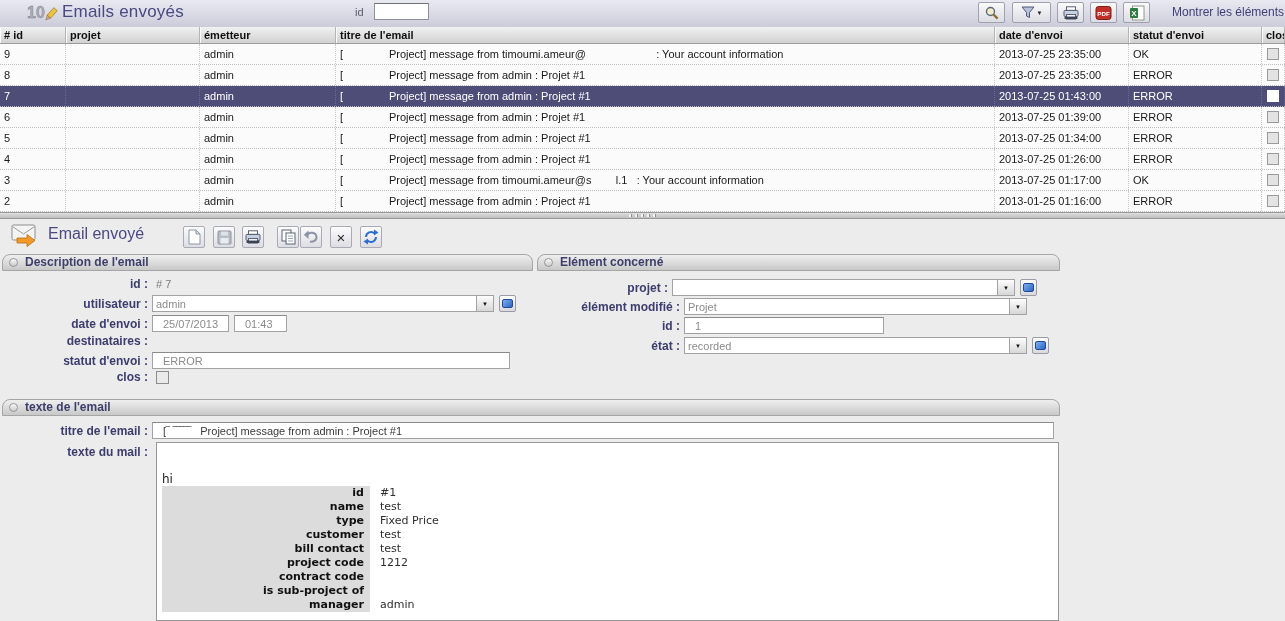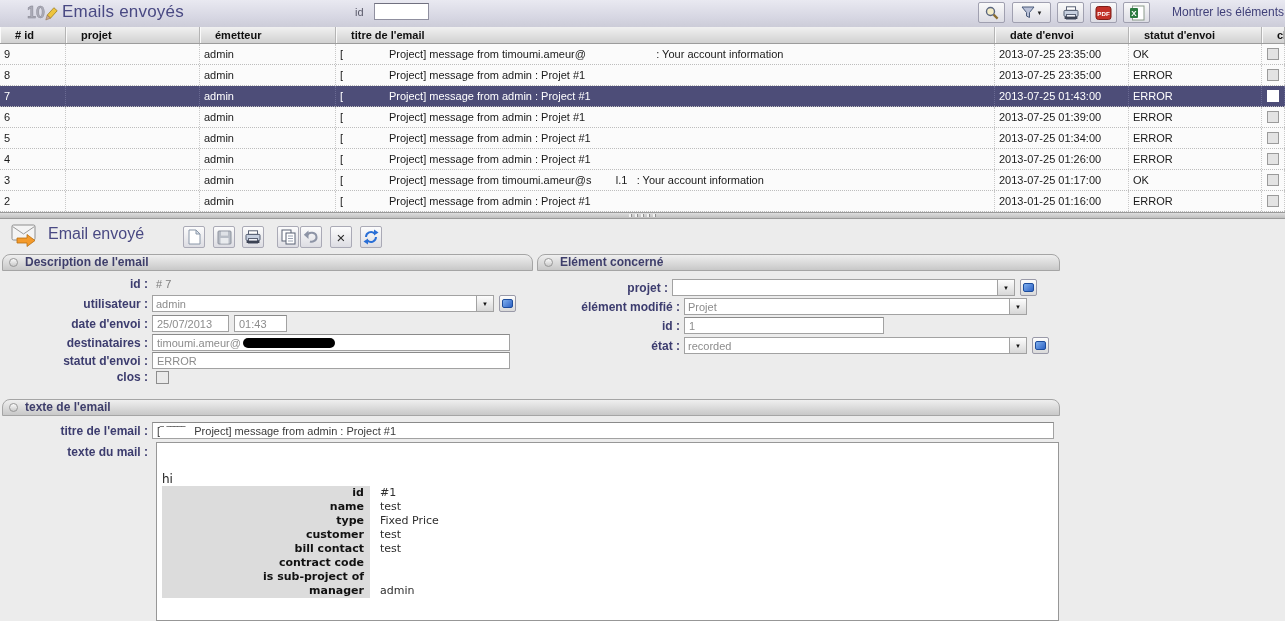--- a/index.html
+++ b/index.html
@@ -21,21 +21,21 @@
   .tbtn { position:absolute; top:2px; width:27px; height:21px;
           background:linear-gradient(#fafafa,#dcdce4); border:1px solid #a0a0b0;
           border-radius:2px; display:flex; align-items:center; justify-content:center; }
   .tbtn.wide { width:39px; gap:2px; }
   .dd { font-size:6px; color:#222; line-height:1; }
   .showel { position:absolute; left:1172px; top:5px; font-size:12px; color:#3f3f78; white-space:nowrap; }
 
   
   .ghead { position:absolute; left:0; top:27px; width:1285px; height:17px; display:flex;
            background:linear-gradient(#f1f1f1,#d1d1d1); border-bottom:1px solid #9c9c9c; }
-  .gc { font-size:11px; font-weight:bold; color:#101010; line-height:16px; padding-left:15px;
+  .gc { font-size:11px; font-weight:bold; color:#101010; line-height:16px; padding-left:4px;
         border-right:1px solid #b4b4b4; box-shadow:inset 1px 0 0 #fafafa;
         overflow:hidden; white-space:nowrap; }
   .gbody { position:absolute; left:0; top:44px; width:1285px; }
   .gr { display:flex; height:21px; background:#fbfbfb; border-bottom:1px dotted #bdbdbd; }
   .gr.sel { background:#4d4d78; }
   .gr.sel .cell { color:#ffffff; border-right-color:#6a6a92; }
   .cell { font-size:11px; color:#1a1a1a; line-height:20px; padding-left:4px;
           border-right:1px dotted #c9c9c9; overflow:hidden; white-space:nowrap; }
   .cell.pre { white-space:pre; }
   .cell.ccb { display:flex; align-items:center; justify-content:center; padding-left:0; }
@@ -64,21 +64,21 @@
            line-height:15px; padding-left:22px; }
   .pico { position:absolute; left:6px; top:3px; width:9px; height:9px; border-radius:50%;
           background:linear-gradient(#fafafa,#c9c9c9); border:1px solid #979797; }
 
   .frow { position:absolute; display:flex; align-items:center; }
   .flabel { display:inline-block; text-align:right; font-weight:bold; font-size:12px;
             color:#3c3c6e; padding-right:4px; white-space:nowrap; }
   .fvalue { font-size:11px; color:#7d7d7d; padding-left:4px; }
   .input { display:flex; align-items:center; height:17px; background:#fff;
            border:1px solid #a2a2a2; border-top-color:#8a8a8a; font-size:11px; color:#8c8c8c;
-           padding-left:4px; overflow:hidden; white-space:pre; }
+           padding-left:10px; overflow:hidden; white-space:pre; }
   .select { display:flex; align-items:center; height:17px; background:#fff;
             border:1px solid #a2a2a2; font-size:11px; color:#8c8c8c; position:relative;
             padding-left:3px; overflow:hidden; }
   .sarr { position:absolute; right:0; top:0; width:17px; height:15px;
           background:linear-gradient(#fdfdfd,#d7d7d7); border-left:1px solid #a2a2a2;
           display:flex; align-items:center; justify-content:center; font-size:6px; color:#111; }
   .bluebtn { display:flex; align-items:center; justify-content:center; width:17px; height:17px;
              background:linear-gradient(#fdfdfd,#d9d9d9); border:1px solid #9a9aa8;
              border-radius:2px; margin-left:5px; }
   .bluesq { width:11px; height:9px; border:1px solid #1c4c9c; border-radius:2px;
@@ -338,24 +338,20 @@
         <span class="bluesq"></span>
       </span>
   </div>
   <div class="frow" style="left:2px;top:315px;width:529px">
     <span class="flabel" style="width:150px">date d'envoi :</span>
     <span class="input" style="width:77px"><span>25/07/2013</span></span>
     <span class="input" style="width:53px;margin-left:5px"><span>01:43</span></span>
   </div>
   <div class="frow" style="left:2px;top:334px;width:529px">
     <span class="flabel" style="width:150px">destinataires :</span>
-    <span class="input" style="width:358px">
-      <span>timoumi.ameur@</span>
-      <span class="redact"></span>
-    </span>
   </div>
   <div class="frow" style="left:2px;top:352px;width:529px">
     <span class="flabel" style="width:150px">statut d'envoi :</span>
     <span class="input" style="width:358px"><span>ERROR</span></span>
   </div>
   <div class="frow" style="left:2px;top:370px;width:529px">
     <span class="flabel" style="width:150px">clos :</span>
     <span class="cbx" style="margin-left:4px"></span>
   </div>
 
@@ -423,20 +419,24 @@
         </div>
         <div class="etr">
           <span class="etl">customer</span>
           <span class="etv">test</span>
         </div>
         <div class="etr">
           <span class="etl">bill contact</span>
           <span class="etv">test</span>
         </div>
         <div class="etr">
+          <span class="etl">project code</span>
+          <span class="etv">1212</span>
+        </div>
+        <div class="etr">
           <span class="etl">contract code</span>
           <span class="etv"></span>
         </div>
         <div class="etr">
           <span class="etl">is sub-project of</span>
           <span class="etv"></span>
         </div>
         <div class="etr">
           <span class="etl">manager</span>
           <span class="etv">admin</span>

